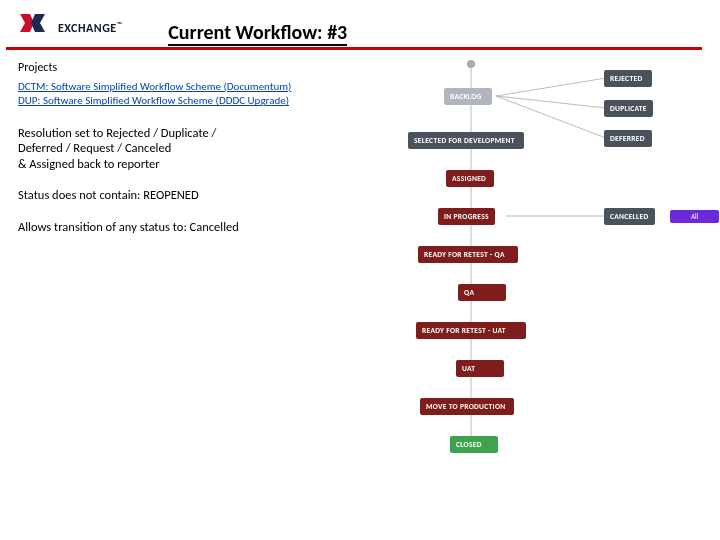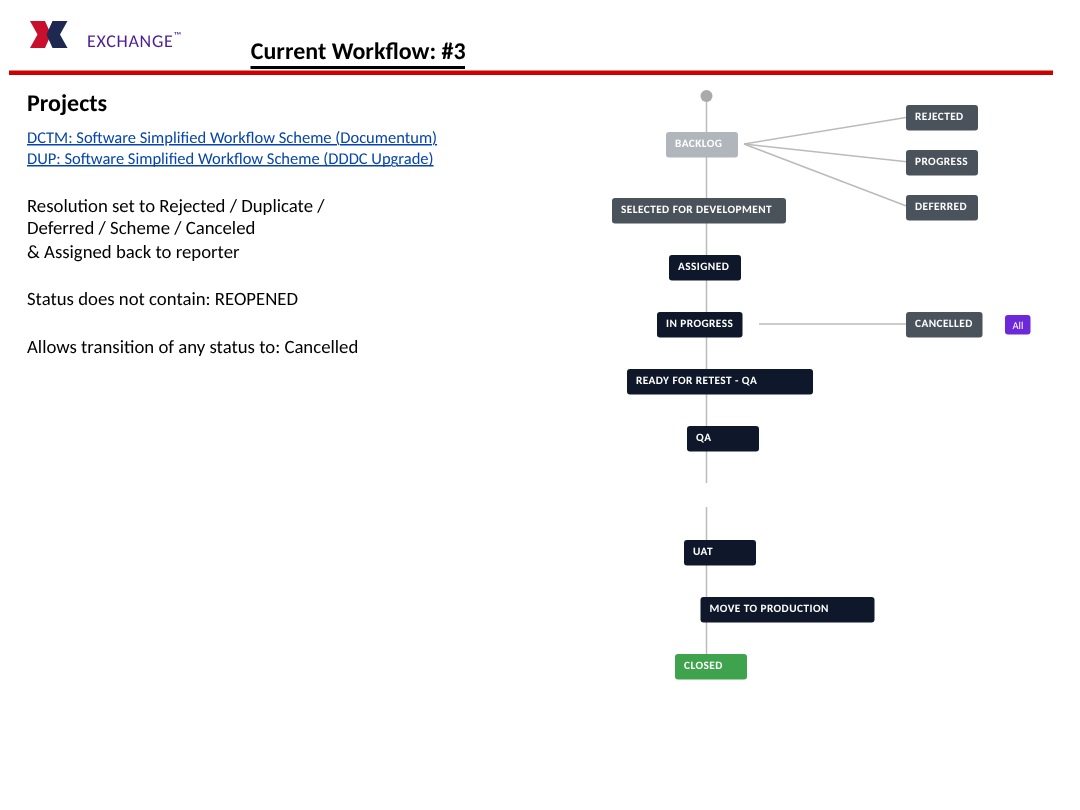--- a/index.html
+++ b/index.html
@@ -1,37 +1,37 @@
 <!DOCTYPE html>
 <html><head>
 <meta charset="utf-8">
 <style>
   * { box-sizing: border-box; margin: 0; padding: 0; }
   body { width: 720px; height: 540px; font-family: Calibri, Arial, sans-serif; background: #fff; position: relative; overflow: hidden; }
   .header { display: flex; align-items: center; gap: 10px; padding: 12px 18px 4px 12px; }
   .logo-x { width: 30px; height: 30px; position: relative; }
   .logo-x svg { width: 100%; height: 100%; }
-  .brand { font-size: 12px; font-weight: normal; color: #4c1d95; letter-spacing: 0.5px; }
+  .brand { font-size: 12px; font-weight: bold; color: #0f172a; letter-spacing: 0.5px; }
   .tm { font-size: 7px; vertical-align: super; }
-  .title { font-size: 16px; font-weight: bold; color: #000; margin-left: 28px; border-bottom: 2px solid #000; display: inline-block; padding-bottom: 0; }
+  .title { font-size: 20px; font-weight: bold; color: #000; margin-left: 28px; border-bottom: 2px solid #000; display: inline-block; padding-bottom: 0; }
   .title-row { display: flex; align-items: flex-end; border-bottom: 3px solid #c00; padding-bottom: 1px; margin: 0 18px 0 6px; }
   .content { display: flex; padding: 10px 12px 10px 18px; gap: 8px; }
   .left { flex: 0 0 320px; }
   .subhead { font-size: 11px; font-weight: bold; margin-bottom: 14px; }
-  .projects-label { font-size: 16px; font-weight: bold; margin-bottom: 6px; }
+  .projects-label { font-size: 12px; font-weight: normal; margin-bottom: 6px; }
   .link { color: #0645ad; text-decoration: underline; font-size: 11px; display: block; line-height: 1.3; }
   .body-para { font-size: 12.5px; margin-top: 16px; line-height: 1.25; }
   .right { flex: 1; position: relative; }
   .flow { position: relative; height: 440px; }
   .node { position: absolute; font-size: 7.5px; font-weight: bold; color: #fff; padding: 4px 6px; border-radius: 2px; letter-spacing: 0.3px; min-width: 48px; }
   .node.grey { background: #b0b6bc; color: #fff; }
   .node.dark { background: #4a535c; }
-  .node.amber { background: #0f172a; }
+  .node.amber { background: #7f1d1d; }
   .node.green { background: #3fa34d; }
-  .all-chip { position: absolute; background: #6d28d9; color: #fff; font-size: 7px; padding: 2px 5px; border-radius: 2px; }
+  .all-chip { position: absolute; background: #6d28d9; color: #fff; font-size: 7px; padding: 2px 21px; border-radius: 2px; }
   .circle { position: absolute; width: 8px; height: 8px; background: #aaa; border-radius: 50%; }
   svg.lines { position: absolute; top: 0; left: 0; width: 100%; height: 100%; }
   svg.lines line { stroke: #bbb; stroke-width: 1; }
 </style>
 </head>
 <body>
 
 <div class="title-row">
   <div class="header">
     <div class="logo-x">
@@ -45,21 +45,21 @@
   <span class="title">Current Workflow: #3</span>
 </div>
 
 <div class="content">
   <div class="left">
     <div class="projects-label">Projects</div>
     <a class="link">DCTM: Software Simplified Workflow Scheme (Documentum)</a>
     <a class="link">DUP: Software Simplified Workflow Scheme (DDDC Upgrade)</a>
     <div class="body-para">
       <span>Resolution set to Rejected / Duplicate /</span><br>
-      <span>Deferred / Scheme / Canceled</span><br>
+      <span>Deferred / Request / Canceled</span><br>
       <span>&amp; Assigned back to reporter</span>
     </div>
     <div class="body-para">Status does not contain:  REOPENED</div>
     <div class="body-para">Allows transition of any status to: Cancelled</div>
   </div>
 
   <div class="right">
     <div class="flow">
       <svg class="lines">
         <line x1="125" y1="4" x2="125" y2="28"></line>
@@ -75,29 +75,30 @@
         <line x1="125" y1="240" x2="125" y2="262"></line>
         <line x1="125" y1="278" x2="125" y2="300"></line>
         <line x1="125" y1="316" x2="125" y2="338"></line>
         <line x1="125" y1="354" x2="125" y2="376"></line>
       </svg>
 
       <div class="circle" style="left:121px; top:0;"></div>
 
       <div class="node grey" style="left:98px; top:28px;">BACKLOG</div>
       <div class="node dark" style="left:258px; top:10px;">REJECTED</div>
-      <div class="node dark" style="left:258px; top:40px;">PROGRESS</div>
+      <div class="node dark" style="left:258px; top:40px;">DUPLICATE</div>
       <div class="node dark" style="left:258px; top:70px;">DEFERRED</div>
 
       <div class="node dark" style="left:62px; top:72px; width:116px;">SELECTED FOR DEVELOPMENT</div>
       <div class="node amber" style="left:100px; top:110px;">ASSIGNED</div>
       <div class="node amber" style="left:92px; top:148px;">IN PROGRESS</div>
       <div class="node dark" style="left:258px; top:148px;">CANCELLED</div>
       <div class="all-chip" style="left:324px; top:150px;">All</div>
 
-      <div class="node amber" style="left:72px; top:186px; width:124px;">READY FOR RETEST - QA</div>
+      <div class="node amber" style="left:72px; top:186px; width:100px;">READY FOR RETEST - QA</div>
       <div class="node amber" style="left:112px; top:224px;">QA</div>
+      <div class="node amber" style="left:70px; top:262px; width:110px;">READY FOR RETEST - UAT</div>
       <div class="node amber" style="left:110px; top:300px;">UAT</div>
-      <div class="node amber" style="left:74px; top:338px; width:116px;margin-left:47px;">MOVE TO PRODUCTION</div>
+      <div class="node amber" style="left:74px; top:338px; width:94px;">MOVE TO PRODUCTION</div>
       <div class="node green" style="left:104px; top:376px;">CLOSED</div>
     </div>
   </div>
 </div>
 
 </body></html>

